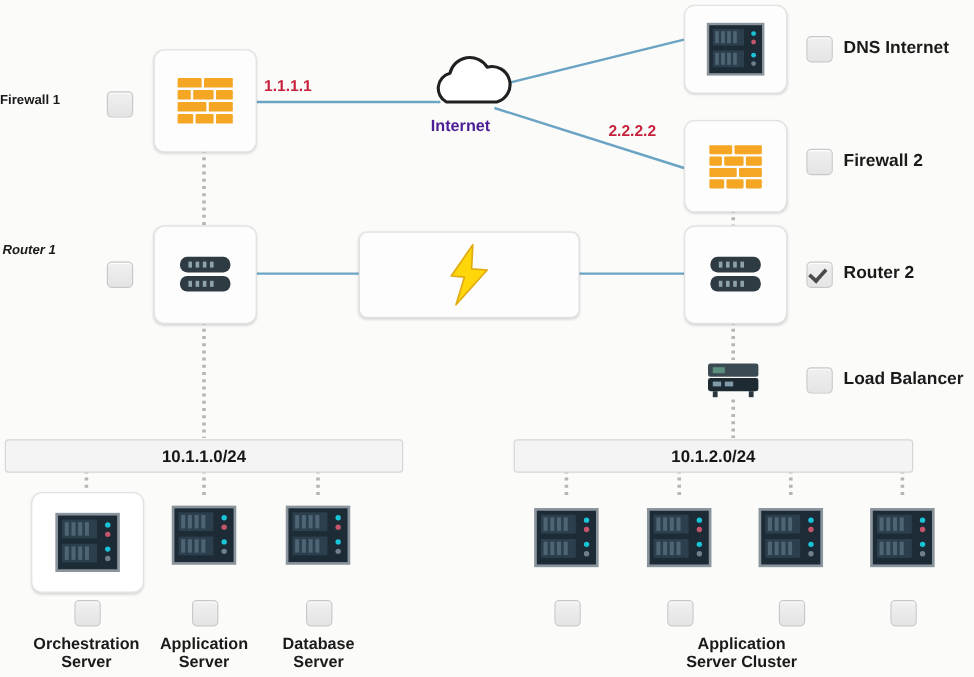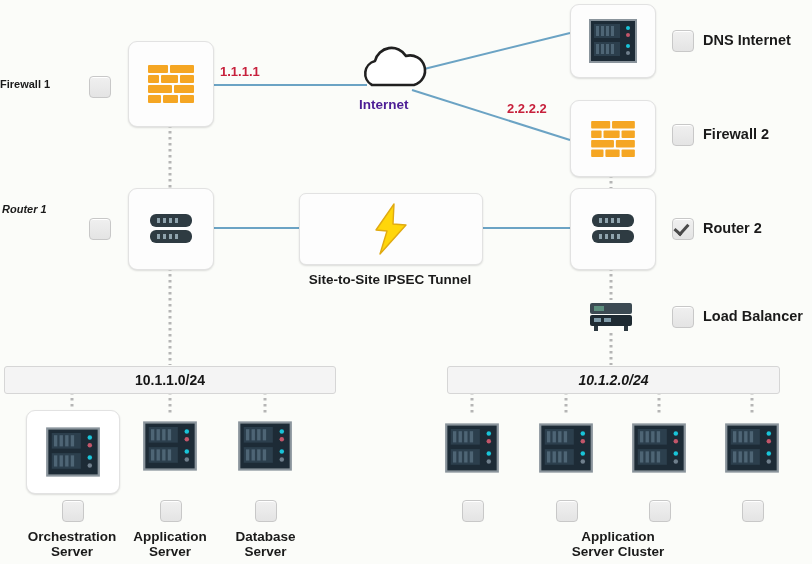--- a/index.html
+++ b/index.html
@@ -156,21 +156,20 @@
   <div class="chk" style="left:89px; top:218px;"></div>
   <div class="label label-left" style="left:2px; top:203px;font-style:italic;">Router 1</div>
 
   <div class="cloud-label" style="left:359px; top:97px;">Internet</div>
 
   <div class="node-card" style="left:299px; top:193px; width:182px; height:70px; border-radius:7px;">
     <svg width="42" height="52" viewBox="0 0 42 52">
       <path d="M24,1 L6,27 L17,28 L10,51 L36,22 L23,21 Z" fill="#ffd60a" stroke="#e0aa12" stroke-width="1.4" stroke-linejoin="round"></path>
     </svg>
   </div>
-  <div class="caption" style="left:285px; top:272px; width:210px;">Site-to-Site IPSEC Tunnel</div>
 
   <div class="node-card" style="left:570px; top:4px; width:84px; height:72px;">
     <svg width="50" height="46" viewBox="0 0 50 46">
       <rect x="1" y="1" width="48" height="44" fill="#8a949c"></rect>
       <rect x="3" y="3" width="44" height="40" fill="#1d2b36"></rect>
       <g fill="#2c3f4d">
         <rect x="6" y="6" width="26" height="14"></rect>
           <rect x="6" y="24" width="26" height="14"></rect>
       </g>
       <g fill="#4e6575">
@@ -245,21 +244,21 @@
           <rect x="16" y="18" width="7" height="4"></rect>
         </g>
       <rect x="6" y="26" width="4" height="5" fill="#2b373f"></rect>
       <rect x="36" y="26" width="4" height="5" fill="#2b373f"></rect>
     </svg>
   </div>
   <div class="chk" style="left:672px; top:306px;"></div>
   <div class="label label-right" style="left:703px; top:308px;">Load Balancer</div>
 
   <div class="subnet-bar" style="left:4px; top:366px; width:330px; height:26px;">10.1.1.0/24</div>
-  <div class="subnet-bar" style="left:447px; top:366px; width:331px; height:26px;font-style:italic;">10.1.2.0/24</div>
+  <div class="subnet-bar" style="left:428px; top:366px; width:331px; height:26px;">10.1.2.0/24</div>
 
   <div class="node-card" style="left:26px; top:410px; width:92px; height:82px; background:#ffffff;">
     <svg width="56" height="52" viewBox="0 0 50 46">
       <rect x="1" y="1" width="48" height="44" fill="#8a949c"></rect>
       <rect x="3" y="3" width="44" height="40" fill="#1d2b36"></rect>
       <g fill="#2c3f4d">
           <rect x="6" y="6" width="26" height="14"></rect>
           <rect x="6" y="24" width="26" height="14"></rect>
         </g>
       <g fill="#4e6575">

